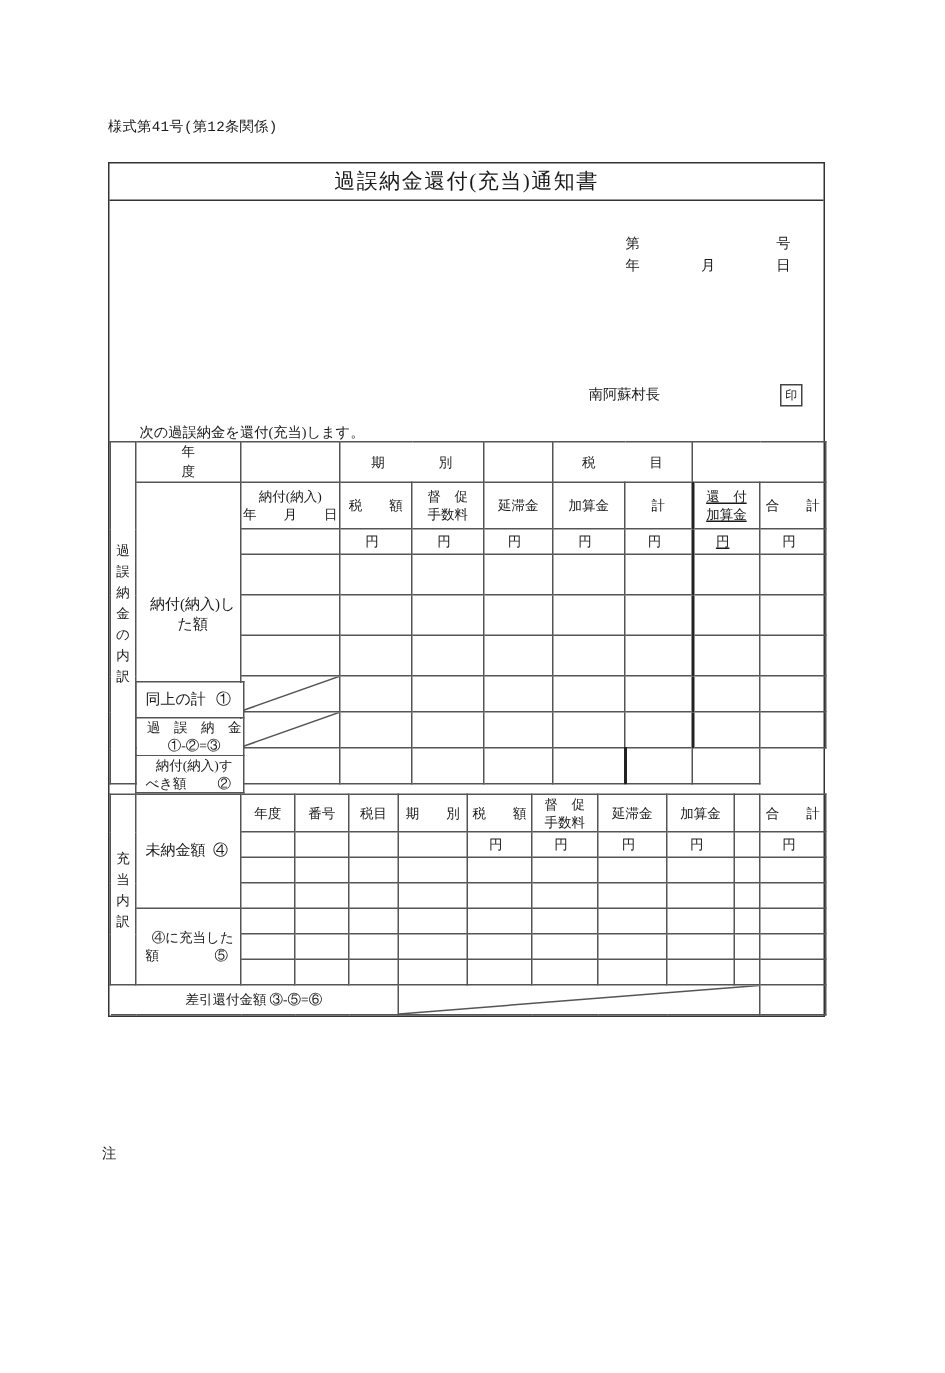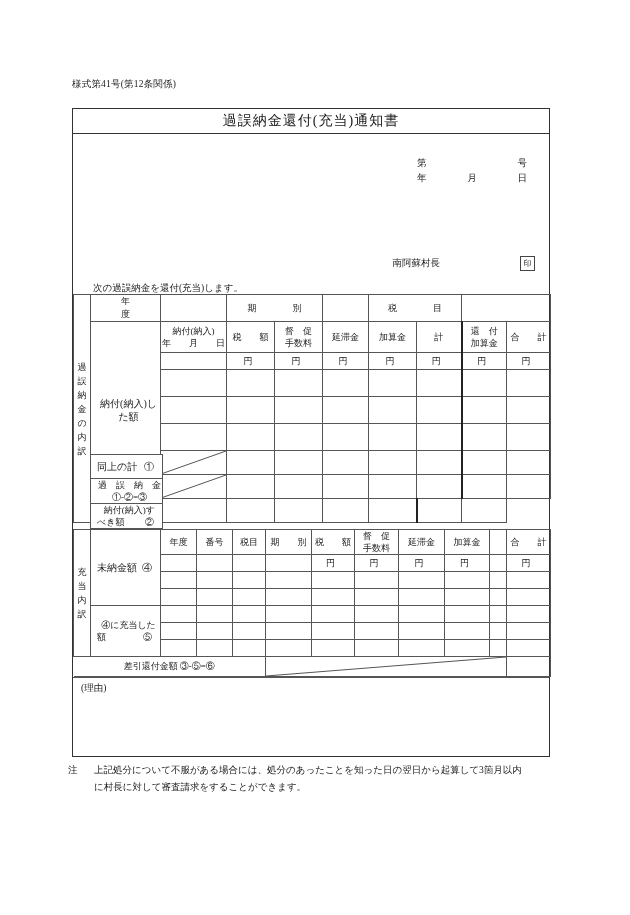--- a/index.html
+++ b/index.html
@@ -21,20 +21,21 @@
     width: 630px;
     height: 915px;
   }
   .form-number {
     position: absolute;
     left: 72px;
     top: 78px;
     font-size: 9.5px;
     letter-spacing: 0.2px;
     white-space: nowrap;
+    font-family: Liberation Mono, monospace;
   }
 
   
   .form-box {
     position: absolute;
     left: 72px;
     top: 108px;
     width: 478px;
     border: 1px solid #333;
     box-sizing: border-box;
@@ -152,21 +153,21 @@
   .spread {
     display: flex;
     justify-content: space-between;
     padding: 0 10px;
   }
   .yen {
     text-align: right;
     padding-right: 5px !important;
     font-size: 9px;
   }
-  .thickL { border-left: 2px solid #222 !important; }
+  .thickL { border-left: 2px solid #222 !important; text-decoration: underline; }
   .two-line { line-height: 12px; font-size: 9px; }
 
   
   .slash {
     position: absolute;
     left: 0; top: 0; right: 0; bottom: 0;
     pointer-events: none;
   }
   .slash svg { display: block; width: 100%; height: 100%; }
 
@@ -593,27 +594,22 @@
             <svg viewBox="0 0 100 100" preserveAspectRatio="none">
                   <line x1="0" y1="100" x2="100" y2="0" stroke="#555" stroke-width="1" vector-effect="non-scaling-stroke"></line>
                 </svg>
           </span>
         </td>
         <td></td>
       </tr>
     </tbody>
       </table>
 
-    <div class="reason">
-      <div class="reason-label">(理由)</div>
-    </div>
 
   </div>
 
   <div class="note">
     <div class="n1">
       <span class="n-mark">注</span>
-      <span>上記処分について不服がある場合には、処分のあったことを知った日の翌日から起算して3箇月以内</span>
     </div>
-    <div class="n2">に村長に対して審査請求をすることができます。</div>
   </div>
 
 </div>
 
 </body></html>

